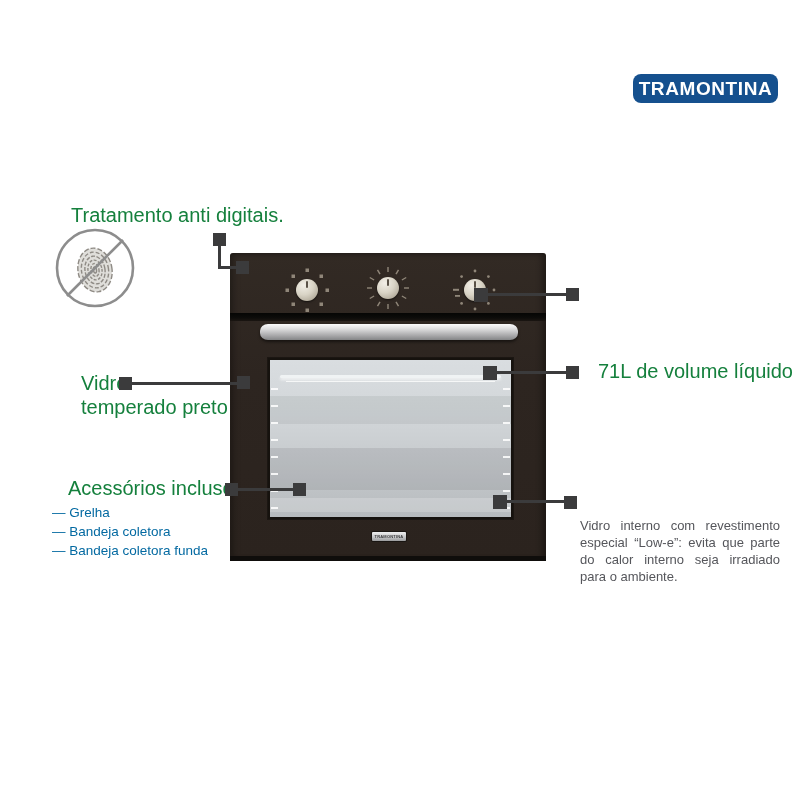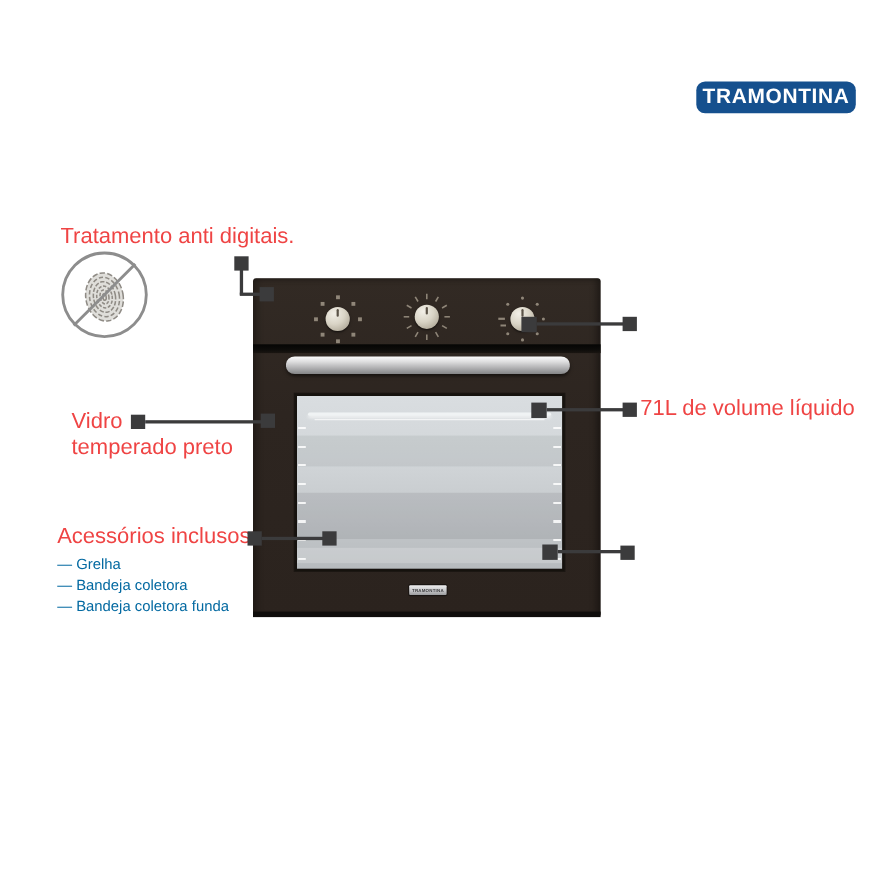--- a/index.html
+++ b/index.html
@@ -5,21 +5,21 @@
   html,body{margin:0;padding:0;background:#ffffff;}
   body{font-family:"Liberation Sans", sans-serif;color:#55565b;}
   #canvas{position:relative;width:800px;height:644px;background:#ffffff;overflow:hidden;}
 
   
   .logo{position:absolute;left:633px;top:74px;width:145px;height:29px;background:#15508e;
         border-radius:8px;display:flex;align-items:center;justify-content:center;}
   .logo span{color:#ffffff;font-weight:bold;font-size:19px;letter-spacing:.6px;}
 
   
-  .co-title{position:absolute;font-size:20px;color:#ef4444;white-space:nowrap;}
+  .co-title{position:absolute;font-size:20px;color:#15803d;white-space:nowrap;margin-left:16px;}
   .co-sub{position:absolute;font-size:13px;color:#55565b;white-space:nowrap;}
   .co-para{position:absolute;font-size:13px;color:#55565b;width:200px;line-height:17px;text-align:justify;}
   .list-item{position:absolute;font-size:13.5px;color:#0369a1;white-space:nowrap;}
 
   
   .marker{position:absolute;width:13px;height:13px;background:#3b3b3c;z-index:6;}
   .hline{position:absolute;height:3px;background:#3b3b3c;z-index:5;}
   .vline{position:absolute;width:3px;background:#3b3b3c;z-index:5;}
 
   
@@ -175,14 +175,15 @@
   <div class="marker" style="left:225px;top:483px;"></div>
   <div class="hline" style="left:238px;top:488px;width:58px;"></div>
   <div class="marker" style="left:293px;top:483px;"></div>
   <div class="list-item" style="left:52px;top:505px;">— Grelha</div>
   <div class="list-item" style="left:52px;top:524px;">— Bandeja coletora</div>
   <div class="list-item" style="left:52px;top:543px;">— Bandeja coletora funda</div>
 
   <div class="marker" style="left:493px;top:495px;width:14px;height:14px;"></div>
   <div class="hline" style="left:507px;top:500px;width:59px;"></div>
   <div class="marker" style="left:564px;top:496px;"></div>
+  <div class="co-para" style="left:580px;top:517px;">Vidro interno com revestimento especial “Low-e”: evita que parte do calor interno seja irradiado para o ambiente.</div>
 
 </div>
 
 </body></html>

